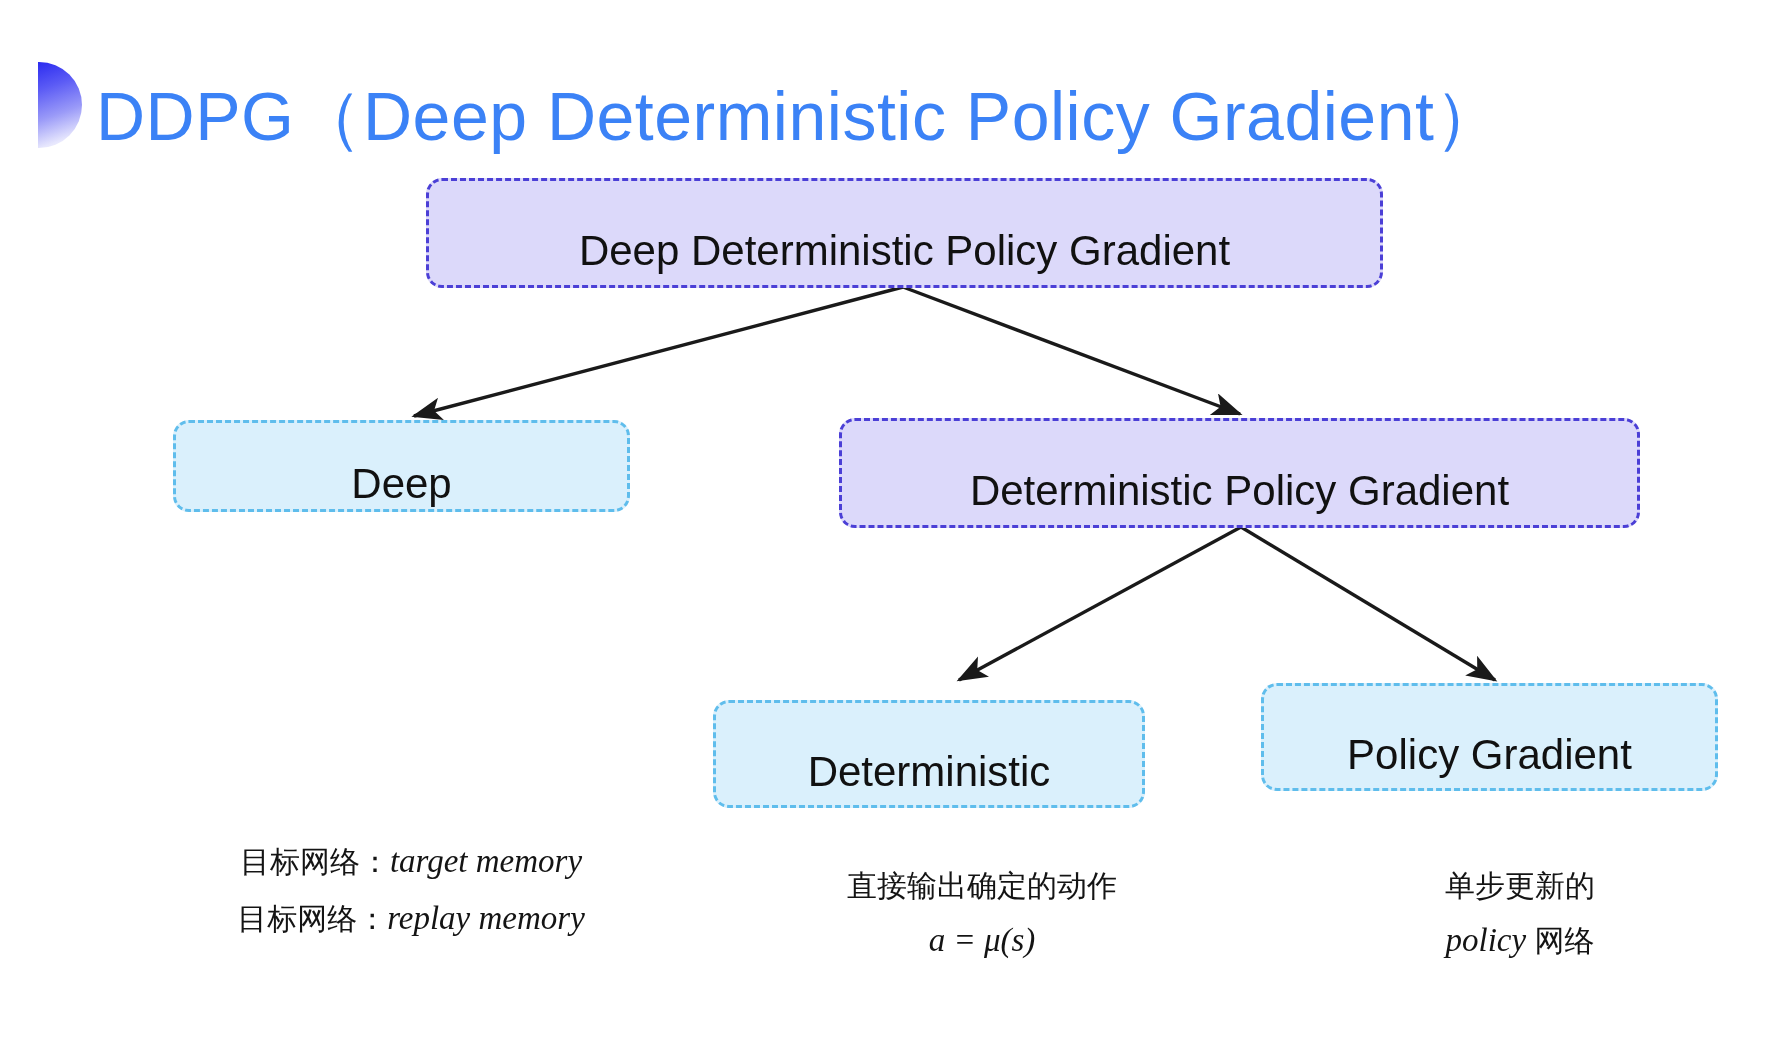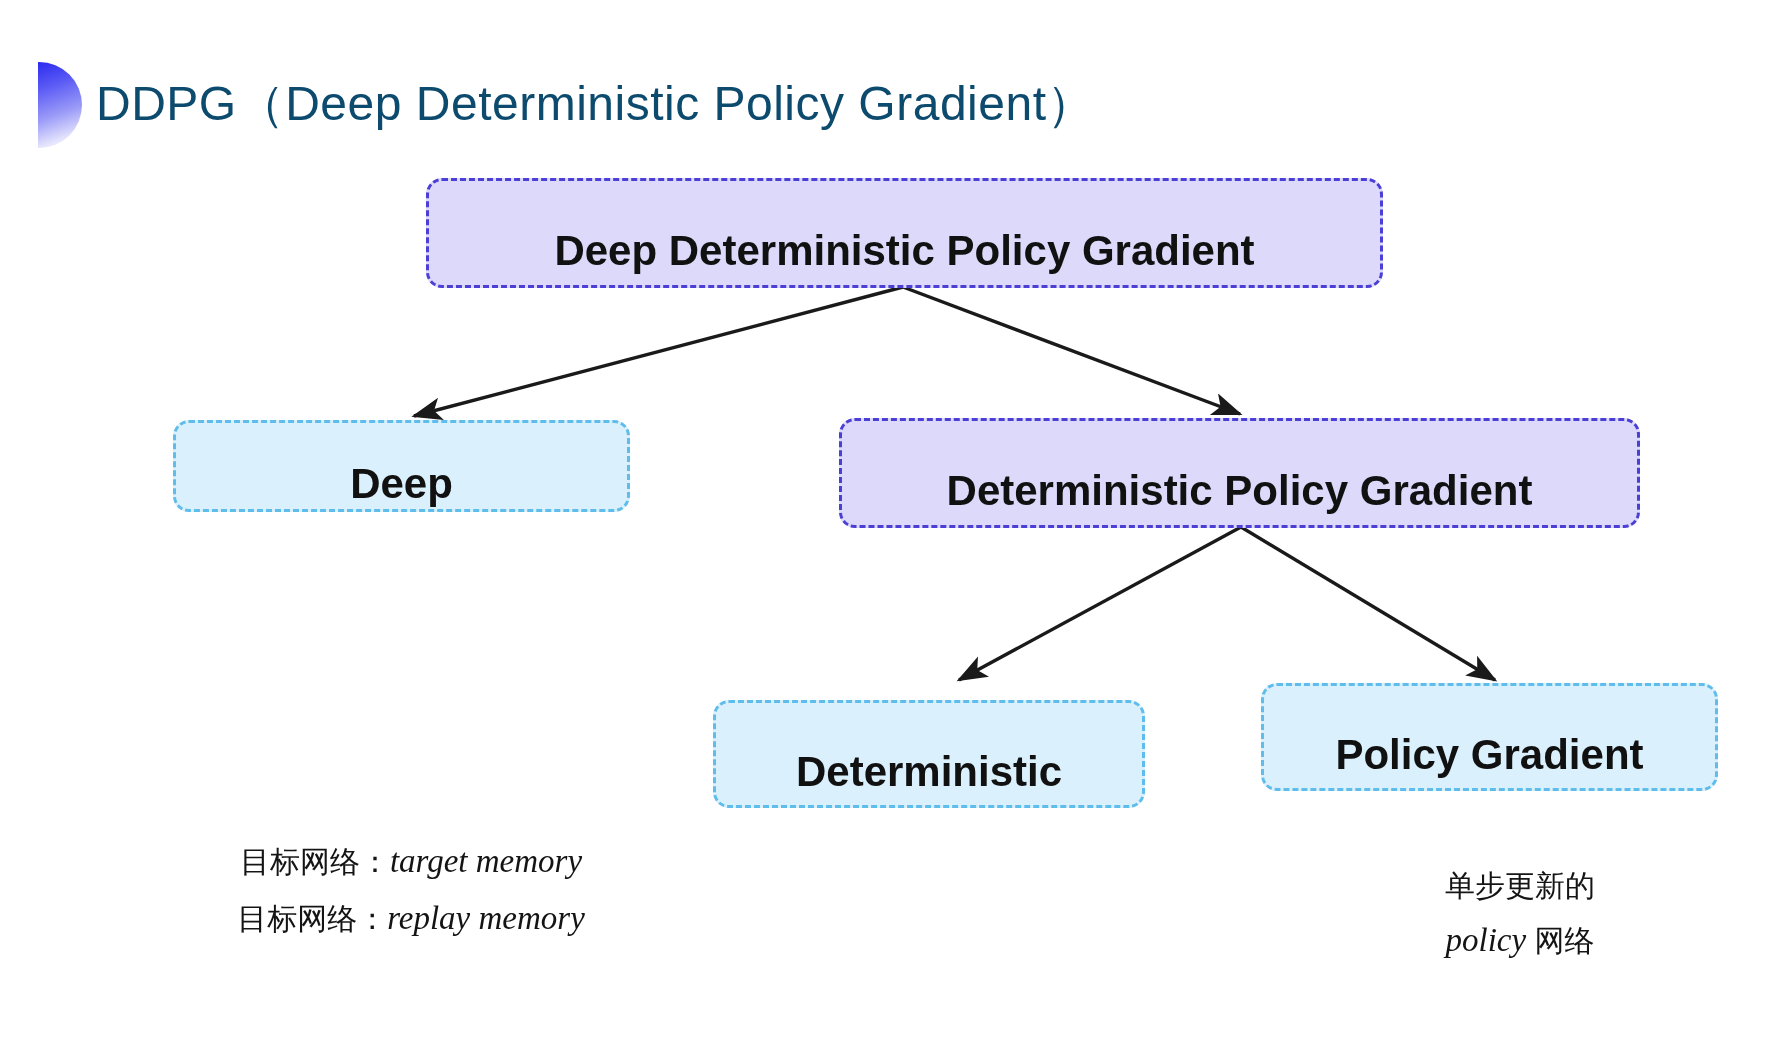--- a/index.html
+++ b/index.html
@@ -23,22 +23,22 @@
     top: 62px;
     width: 44px;
     height: 86px;
     border-radius: 0 44px 44px 0;
     background: linear-gradient(160deg, #2b2bf0 0%, #5b5bf5 28%, #9a9af8 58%, #e6e6fd 85%, #ffffff 100%);
   }
   #title-text {
     position: absolute;
     left: 96px;
     top: 72px;
-    font-size: 48px;
-    color: #0c4a6e;
+    font-size: 68px;
+    color: #3b82f6;
     letter-spacing: 0.5px;
     white-space: nowrap;
     font-weight: 400;
   }
 
   
   #connectors {
     position: absolute;
     left: 0;
     top: 0;
@@ -61,21 +61,21 @@
   .node-purple {
     background: #dcd9fa;
     border: 3px dashed #4b3fd6;
   }
   .node-blue {
     background: #daf0fc;
     border: 3px dashed #5fbdec;
   }
   .node-label {
     font-size: 42px;
-    font-weight: 700;
+    font-weight: 400;
     line-height: 1.1;
     margin-top: 36px;
   }
 
   #node-root      { left: 426px;  top: 178px; width: 957px; height: 110px; }
   #node-deep      { left: 173px;  top: 420px; width: 457px; height: 92px; }
   #node-dpg       { left: 839px;  top: 418px; width: 801px; height: 110px; }
   #node-det       { left: 713px;  top: 700px; width: 432px; height: 108px; }
   #node-pg        { left: 1261px; top: 683px; width: 457px; height: 108px; }
 
@@ -168,19 +168,23 @@
 
   <div class="node node-blue" id="node-pg">
     <span class="node-label">Policy Gradient</span>
   </div>
 
   <div class="caption" id="caption-deep">
     <span class="cap-line indent"><span>目标网络：</span><span class="serif-italic">target memory</span></span>
     <span class="cap-line indent"><span>目标网络：</span><span class="serif-italic">replay memory</span></span>
   </div>
 
+  <div class="caption" id="caption-det">
+    <span class="cap-line">直接输出确定的动作</span>
+    <span class="cap-line math">a = μ(s)</span>
+  </div>
 
   <div class="caption" id="caption-pg">
     <span class="cap-line">单步更新的</span>
     <span class="cap-line"><span class="serif-italic">policy</span><span> 网络</span></span>
   </div>
 
 </div>
 
 </body></html>

